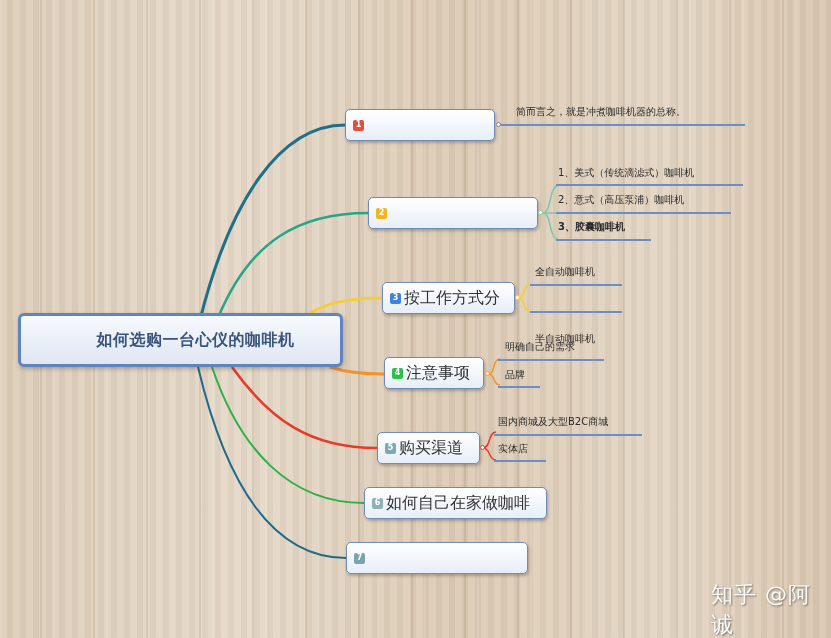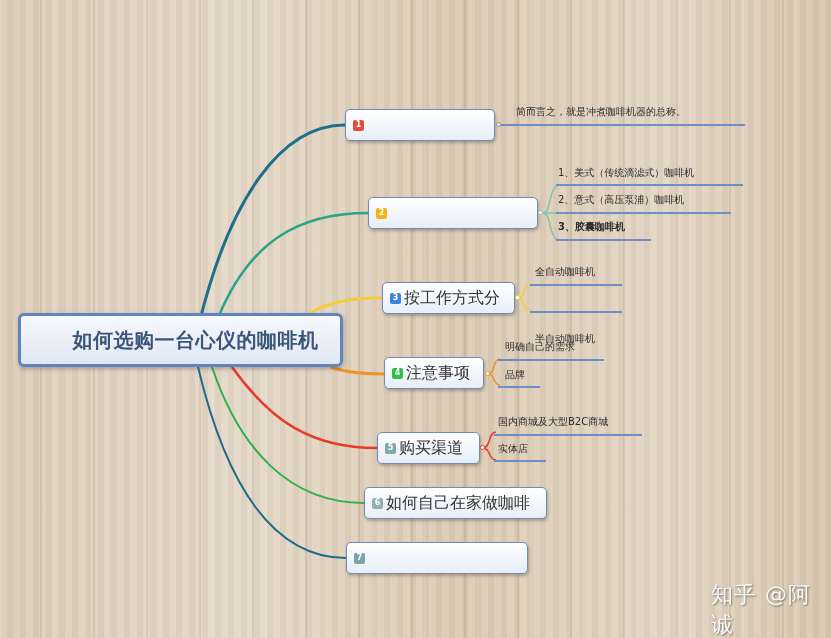--- a/index.html
+++ b/index.html
@@ -26,21 +26,21 @@
     box-shadow: 1px 2px 3px rgba(80,60,40,0.35);
     display: flex; align-items: center; padding: 0 7px;
     color: #333; font-size: 16px; white-space: nowrap;
   }
   .root {
     position: absolute; box-sizing: border-box; left: 18px; top: 313px; width: 325px; height: 54px;
     background: linear-gradient(#f7f9fd, #dfe7f3);
     border: 3px solid #5f84c0; border-radius: 6px;
     box-shadow: 1px 2px 4px rgba(80,60,40,0.35);
     display: flex; align-items: center; justify-content: center;
-    color: #3b5479; font-size: 20px; font-weight: bold; letter-spacing: 0.5px; padding-left: 30px;
+    color: #3b5479; font-size: 16px; font-weight: bold; letter-spacing: 0.5px; padding-left: 30px;
   }
   .badge {
     display: inline-flex; align-items: center; justify-content: center;
     width: 11px; height: 11px; border-radius: 2px; margin-right: 3px;
     color: #fff; font-size: 8px; font-weight: bold; line-height: 1;
   }
   .leaf {
     position: absolute; font-size: 10px; color: #2b2b2b; white-space: nowrap;
     padding: 0 2px 2px 2px;
   }

